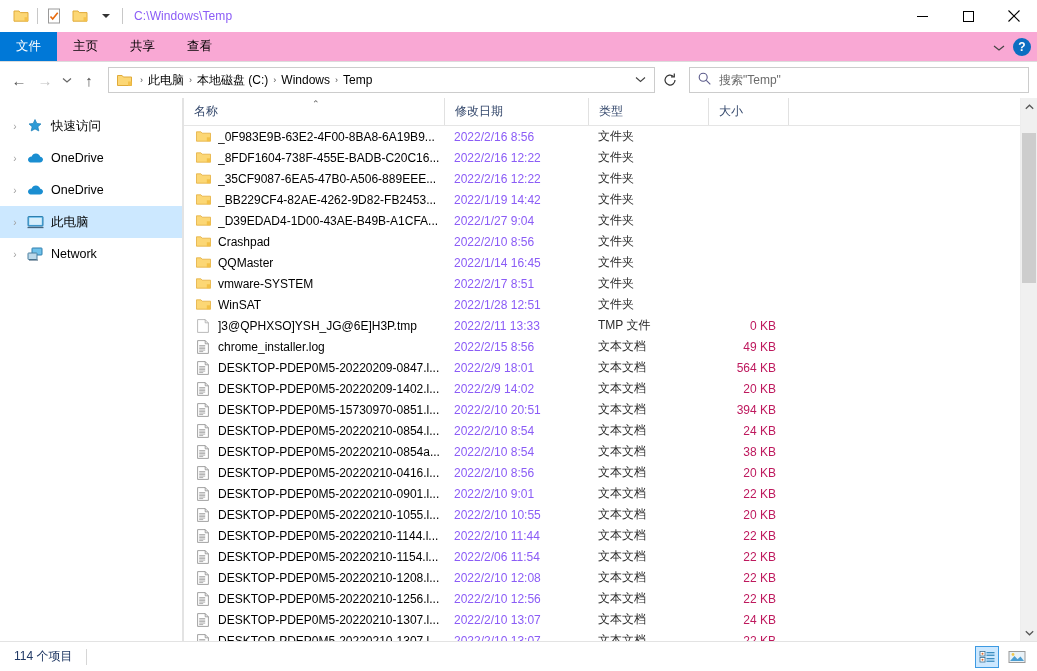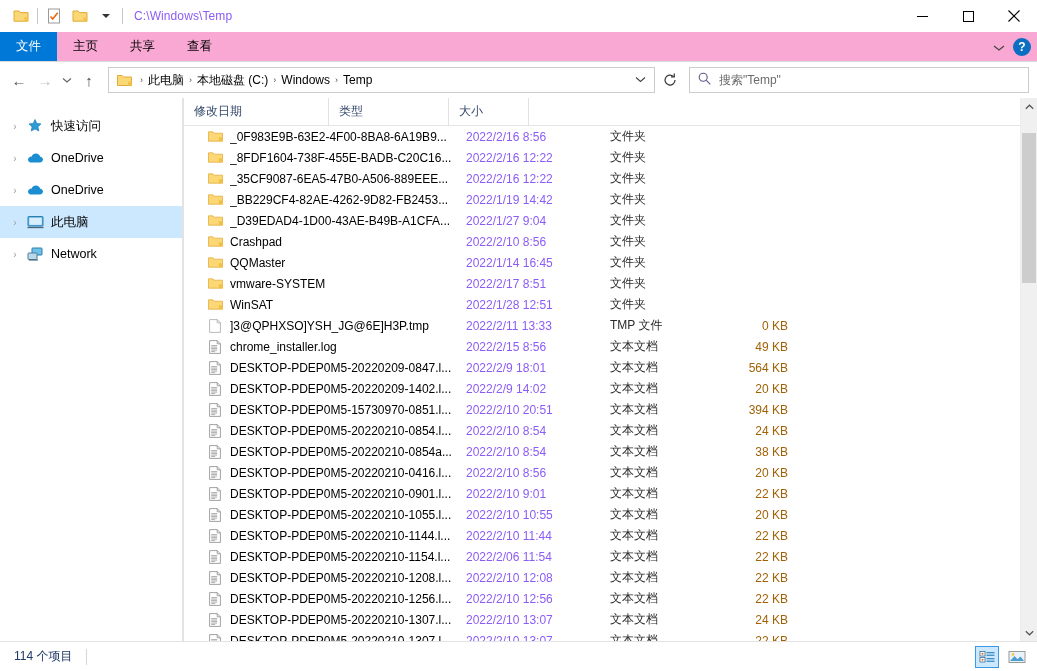--- a/index.html
+++ b/index.html
@@ -79,27 +79,27 @@
   .colhead { height: 28px; display: flex; align-items: stretch; position: relative; flex: none; border-bottom: 1px solid #e5e5e5; }
   .col { font-size: 12px; color: #33476b; display: flex; align-items: center; padding-left: 10px; position: relative; }
   .col + .col { border-left: 1px solid #e1e1e1; }
   .col-name { width: 260px; flex: none; }
   .col-date { width: 144px; flex: none; }
   .col-type { width: 120px; flex: none; }
   .col-size { width: 80px; flex: none; }
   .col-rest { flex: 1 1 auto; border-left: 1px solid #e1e1e1; }
   .sortcaret { position: absolute; left: 128px; top: 1px; font-size: 9px; color: #5a5a5a; }
 
-  .rows { flex: 1 1 auto; overflow: hidden; position: relative; margin-left: 12px; }
+  .rows { flex: 1 1 auto; overflow: hidden; position: relative; }
   .row { height: 21px; display: flex; align-items: center; font-size: 12px; color: #000; }
   .cell-name { width: 260px; flex: none; display: flex; align-items: center; padding-left: 9px; overflow: hidden; white-space: nowrap; }
   .cell-name .nm { overflow: hidden; text-overflow: clip; white-space: nowrap; }
   .cell-date { width: 144px; flex: none; color: #8b5cf6; padding-left: 10px; white-space: nowrap; }
   .cell-type { width: 120px; flex: none; color: #2b2b2b; padding-left: 10px; white-space: nowrap; }
-  .cell-size { width: 80px; flex: none; color: #a16207; text-align: right; padding-right: 12px; white-space: nowrap; }
+  .cell-size { width: 80px; flex: none; color: #be185d; text-align: right; padding-right: 12px; white-space: nowrap; }
   .ficon { width: 20px; height: 16px; flex: none; display: flex; align-items: center; justify-content: center; margin-right: 5px; }
 
   
   .vscroll { width: 17px; flex: none; background: #f0f0f0; border-left: 1px solid #ededed; position: relative; display: flex; flex-direction: column; }
   .vs-arrow { height: 17px; display: flex; align-items: center; justify-content: center; color: #5a5a5a; font-size: 8px; }
   .vs-track { flex: 1 1 auto; position: relative; }
   .vs-thumb { position: absolute; left: 1px; right: 1px; top: 18px; height: 150px; background: #cdcdcd; }
 
   
   .statusbar {
@@ -290,20 +290,24 @@
               <path d="M2 13h9" stroke="#46647c" stroke-width="1.1"></path>
             </svg>
         </span>
         <span class="side-label">Network</span>
       </div>
       <div class="splitter"></div>
     </div>
 
     <div class="filepane">
       <div class="colhead">
+        <div class="col col-name">
+          <span>名称</span>
+          <span class="sortcaret">⌃</span>
+        </div>
         <div class="col col-date">
           <span>修改日期</span>
         </div>
         <div class="col col-type">
           <span>类型</span>
         </div>
         <div class="col col-size">
           <span>大小</span>
         </div>
         <div class="col-rest"></div>

